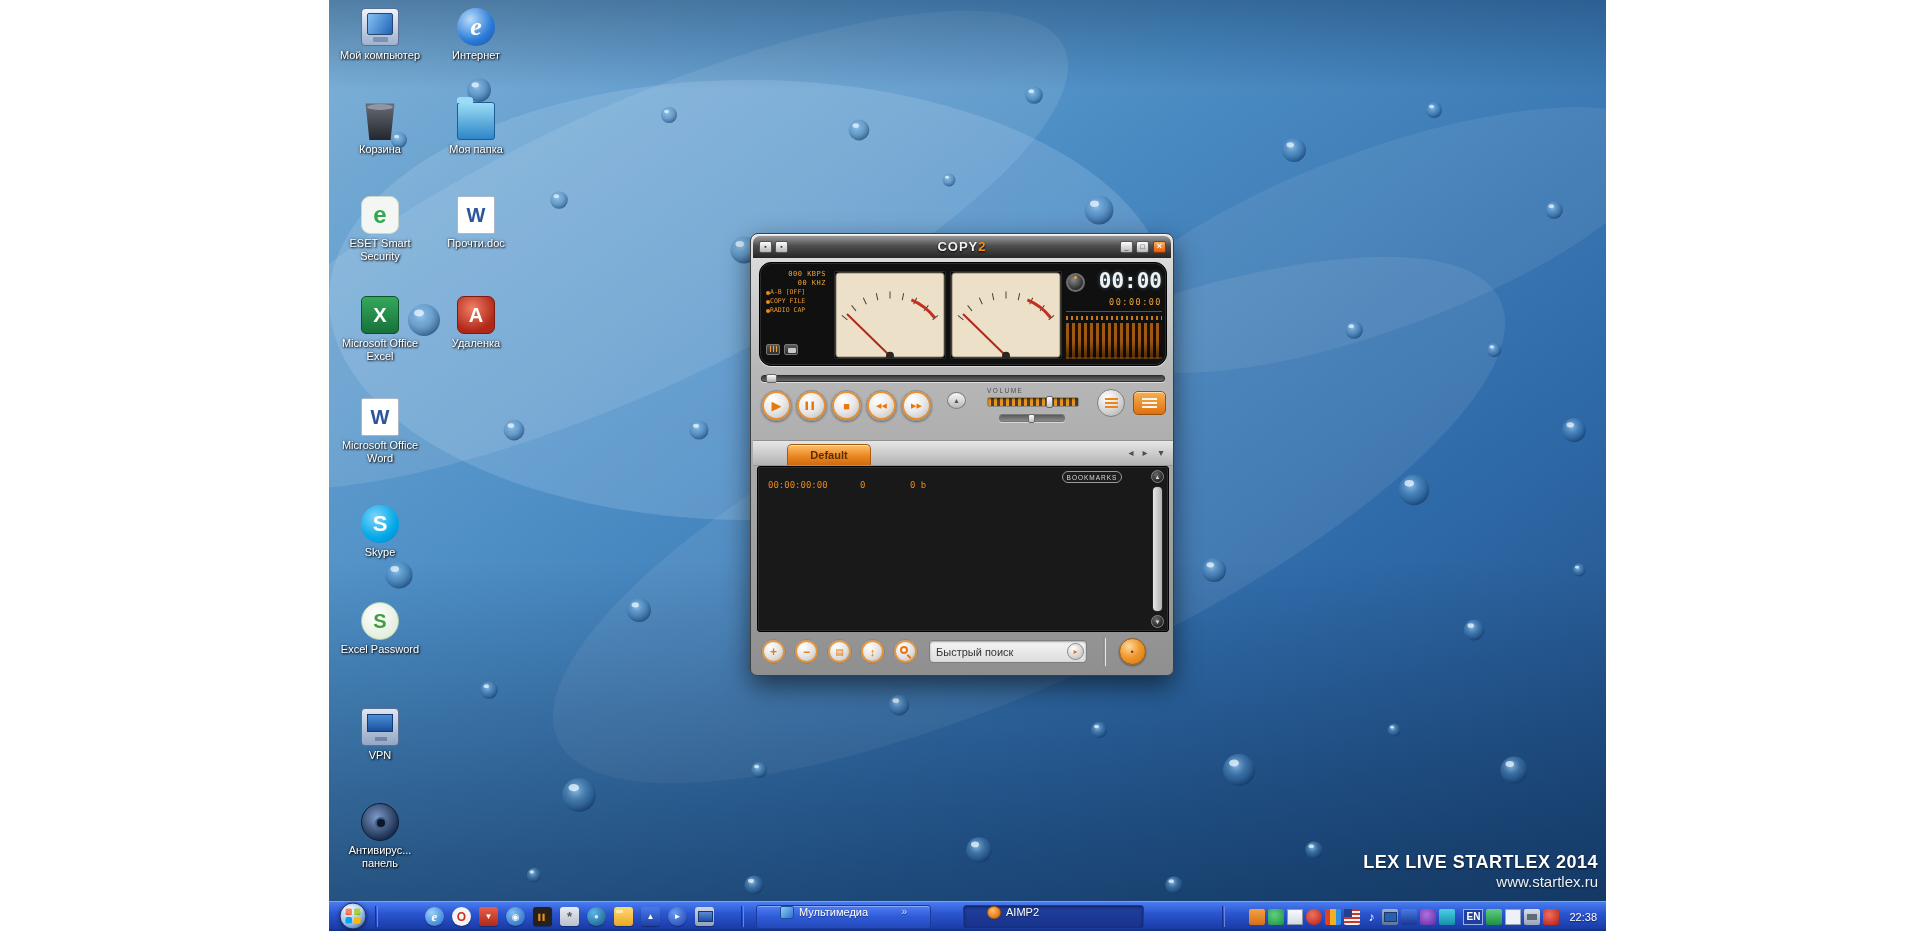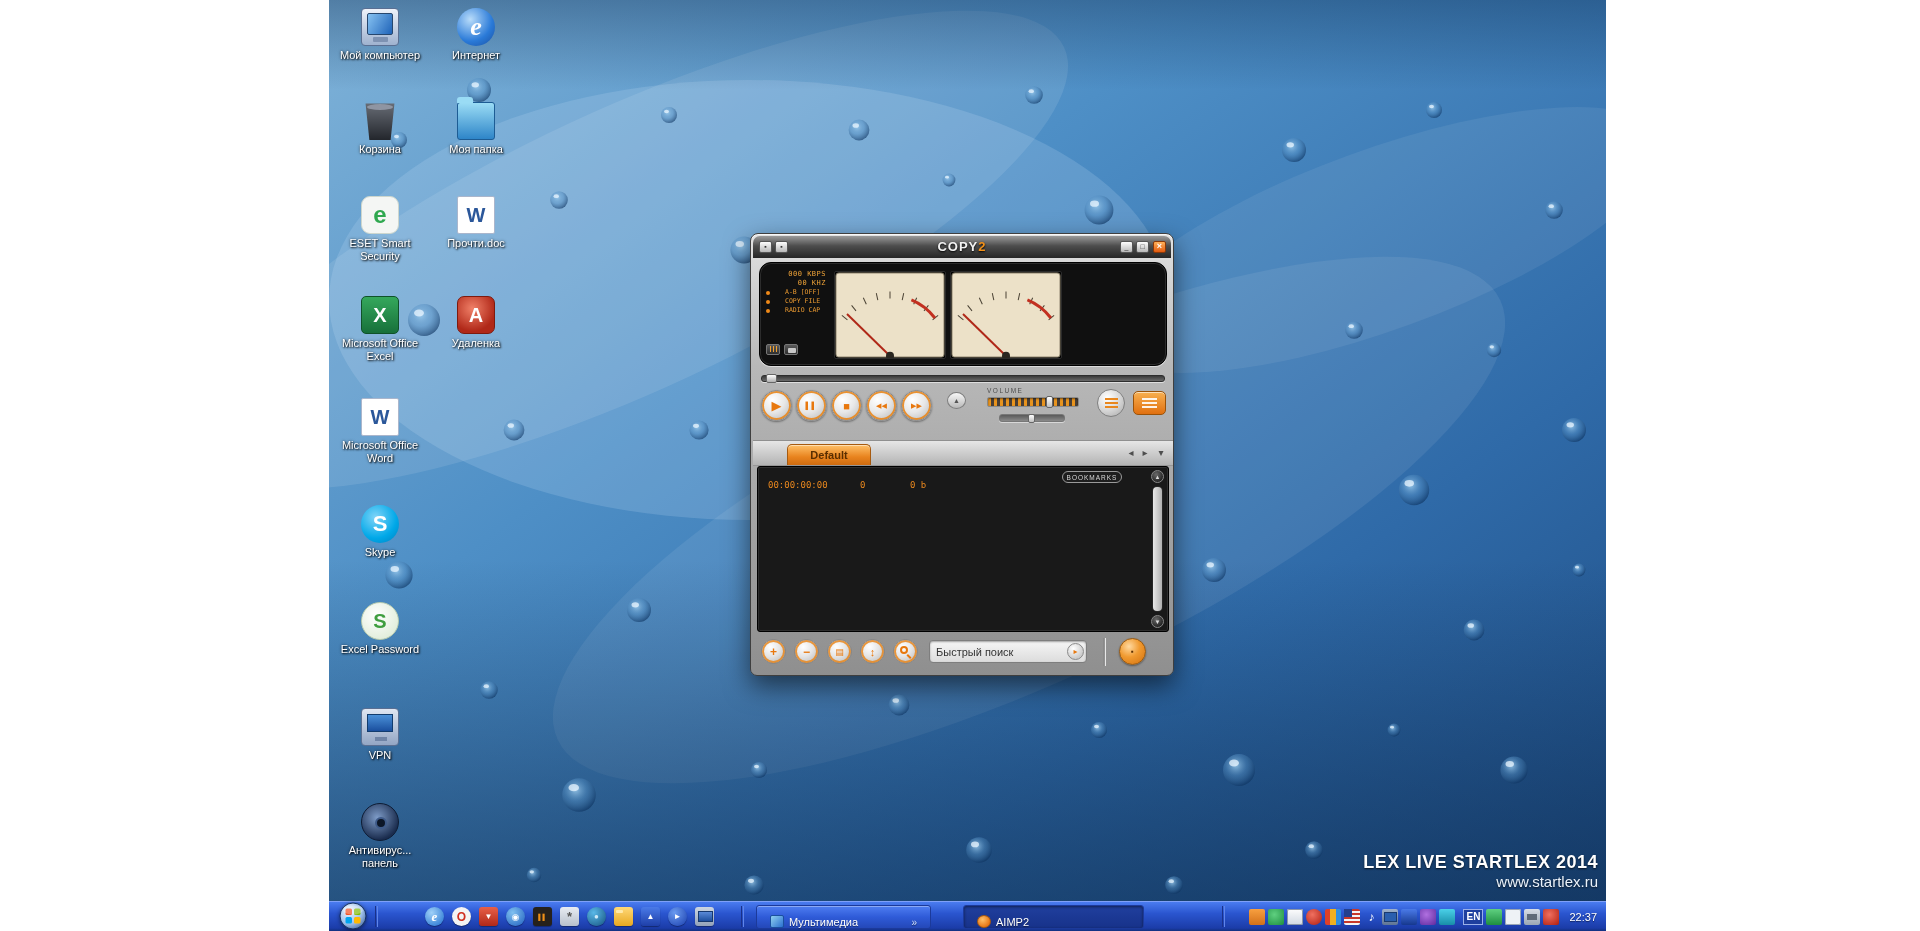--- a/index.html
+++ b/index.html
@@ -48,21 +48,21 @@
 .aw-title{position:absolute;left:2px;right:2px;top:2px;height:22px;border-radius:7px 7px 0 0;background:linear-gradient(#9a9a9a,#4d4d4d 45%,#262626)}
 .aw-logo{position:absolute;left:0;right:0;top:3px;text-align:center;font-size:13px;letter-spacing:1px;color:#f2f2f2;font-weight:bold;text-shadow:0 1px 2px #000}
 .aw-logo .acc{color:#f29018}
 .tb-btn{position:absolute;top:5px;width:13px;height:12px;border-radius:2px;background:linear-gradient(#fdfdfd,#b8b8b8);border:1px solid #555;font-size:7px;line-height:9px;text-align:center;color:#333;cursor:pointer}
 .tbl1{left:6px}.tbl2{left:22px}
 .min{right:38px}.max{right:22px}
 .close{right:5px;background:linear-gradient(#ffb058,#e2590e);border-color:#8a3808;color:#fff;font-size:9px;font-weight:bold}
 .aw-display{position:absolute;left:8px;top:28px;width:408px;height:104px;background:#101010;border-radius:12px;border:1px solid #000;box-shadow:inset 0 0 0 1px #2c2c2c,0 1px 0 rgba(255,255,255,.5)}
 .info{position:absolute;left:6px;top:7px;width:64px;height:92px;font-family:"DejaVu Sans Mono",monospace}
 .iline{font-size:7px;line-height:9px;color:#f0a438;letter-spacing:.5px;text-align:right;padding-right:4px}
-.iflag{display:flex;align-items:center;gap:15px;font-size:6.5px;line-height:9px;color:#e89830;cursor:pointer}
+.iflag{display:flex;align-items:center;gap:0;font-size:6.5px;line-height:9px;color:#e89830;cursor:pointer}
 .iflag .dot{width:4px;height:4px;border-radius:50%;background:#f08a18;display:inline-block}
 .mini-btns{position:absolute;top:74px;left:0;display:flex;gap:4px}
 .mini{width:14px;height:11px;background:linear-gradient(#5a5a5a,#2e2e2e);border:1px solid #777;border-radius:2px;position:relative;cursor:pointer}
 .mini .bars{position:absolute;left:3px;bottom:2px;width:8px;height:6px;background:repeating-linear-gradient(90deg,#f0a030 0 1.5px,transparent 1.5px 3px)}
 .mini .cam{position:absolute;left:3px;top:3px;width:8px;height:5px;background:#c8c8c8;border-radius:1px}
 .vu{position:absolute;top:8px;width:112px;height:88px;background:#000;border:1px solid #2a2a2a;border-radius:2px}
 .vu svg{display:block;width:100%;height:100%}
 .vu1{left:74px}.vu2{left:190px}
 .dright{position:absolute;left:306px;top:0;width:98px;height:104px}
 .knob{position:absolute;left:0;top:10px;width:19px;height:19px;border-radius:50%;background:radial-gradient(circle at 38% 32%,#8a8a8a,#2e2e2e 70%);border:2px solid #6f6f6f;cursor:pointer}
@@ -124,21 +124,21 @@
 .ql-4{background:radial-gradient(circle at 35% 30%,#7fc0f0,#2060c0);font-size:9px;border-radius:50%}
 .ql-5{background:#26211c;color:#f09018;font-size:6px}
 .ql-6{background:linear-gradient(#e8ecf2,#b8c0cc);color:#555;font-size:13px}
 .ql-7{background:radial-gradient(circle at 35% 30%,#5ab8e8,#14527e);color:#cfeaf8;font-size:8px;border-radius:50%}
 .ql-8{background:linear-gradient(#ffd978,#e8a820);position:relative}
 .ql-8::before{content:"";position:absolute;left:2px;top:3px;width:7px;height:3px;background:#ffe9a8;border-radius:1px}
 .ql-9{background:linear-gradient(#4a7ae8,#1e3fa8);font-size:8px}
 .ql-10{background:radial-gradient(circle at 35% 30%,#6a9af0,#1a3fae);font-size:8px;border-radius:50%}
 .ql-11{background:linear-gradient(#cdd6e2,#93a2b8);position:relative}
 .ql-11::before{content:"";position:absolute;left:3px;top:4px;width:13px;height:9px;background:linear-gradient(#5a8ad8,#1e4f9e);border:1px solid #16386e}
-.task{position:absolute;top:3px;height:24px;border-radius:3px;background:linear-gradient(#4f7ef2,#2f5bd8 50%,#2448b8);border:1px solid #1c3a9a;box-shadow:inset 0 1px 0 rgba(255,255,255,.35);display:flex;align-items:flex-end;gap:5px;padding:0 13px;color:#fff;font-size:11px;cursor:pointer;text-shadow:0 1px 1px rgba(0,0,0,.45)}
+.task{position:absolute;top:3px;height:24px;border-radius:3px;background:linear-gradient(#4f7ef2,#2f5bd8 50%,#2448b8);border:1px solid #1c3a9a;box-shadow:inset 0 1px 0 rgba(255,255,255,.35);display:flex;align-items:flex-start;gap:5px;padding:0 23px;color:#fff;font-size:11px;cursor:pointer;text-shadow:0 1px 1px rgba(0,0,0,.45)}
 .task1{left:427px;width:175px}
 .task2{left:634px;width:181px;background:linear-gradient(#203f9e,#17328a);box-shadow:inset 0 1px 3px rgba(0,0,0,.5)}
 .ticon{width:14px;height:13px;border-radius:2px;flex:0 0 auto}
 .ticon1{background:linear-gradient(135deg,#8fd0f0,#2a6fd0);border:1px solid #1a4f9e}
 .ticon2{background:radial-gradient(circle at 38% 32%,#ffc068,#e87818 70%);border-radius:50%;border:1px solid #a85a10}
 .tchev{margin-left:auto;font-size:10px;color:#cfe0ff}
 .tray{position:absolute;right:0;top:0;height:30px;display:flex;align-items:center;padding-right:9px}
 .tico{width:16px;height:16px;border-radius:2px;margin-left:3px;display:flex;align-items:center;justify-content:center;font-size:9px;color:#fff;cursor:pointer}
 .tr-1{background:linear-gradient(#f8a040,#d2701a)}
 .tr-2{background:radial-gradient(circle at 40% 35%,#5fd080,#1e8e40)}
@@ -364,20 +364,27 @@
             <line x1="78.7" y1="31.5" x2="81.7" y2="25.2"></line>
                 <line x1="89" y1="38" x2="93.4" y2="32.6"></line>
             <line x1="97.6" y1="46.7" x2="103.1" y2="42.4"></line>
           </g>
           <path d="M76.4 27.2 A57 57 0 0 1 99.9 44.9" fill="none" stroke="#c23020" stroke-width="3"></path>
           <line x1="55" y1="82" x2="12" y2="41" stroke="#b02818" stroke-width="2"></line>
           <circle cx="55" cy="82" r="4" fill="#2a2620"></circle>
         </svg>
       </div>
 
+      <div class="dright">
+        <span class="knob"></span>
+        <span class="dtime">00:00</span>
+        <div class="dsub">00:00:00</div>
+        <div class="dline"></div>
+        <div class="spec"></div>
+      </div>
     </div>
 
     <div class="seek">
           <span class="seek-h"></span>
         </div>
 
     <div class="ctrl">
       <span class="cbtn cb-play">▶</span>
       <span class="cbtn cb-pause">▌▌</span>
       <span class="cbtn cb-stop">■</span>
@@ -497,18 +504,18 @@
       <span class="tico tr-7">♪</span>
       <span class="tico tr-8"></span>
       <span class="tico tr-9"></span>
       <span class="tico tr-10"></span>
       <span class="tico tr-11"></span>
       <span class="en">EN</span>
       <span class="tico tr-12"></span>
       <span class="tico tr-13"></span>
       <span class="tico tr-14"></span>
       <span class="tico tr-15"></span>
-      <span class="clock">22:37</span>
+      <span class="clock">22:38</span>
     </div>
   </div>
 
 </div>
 </div>
 
 </body></html>

